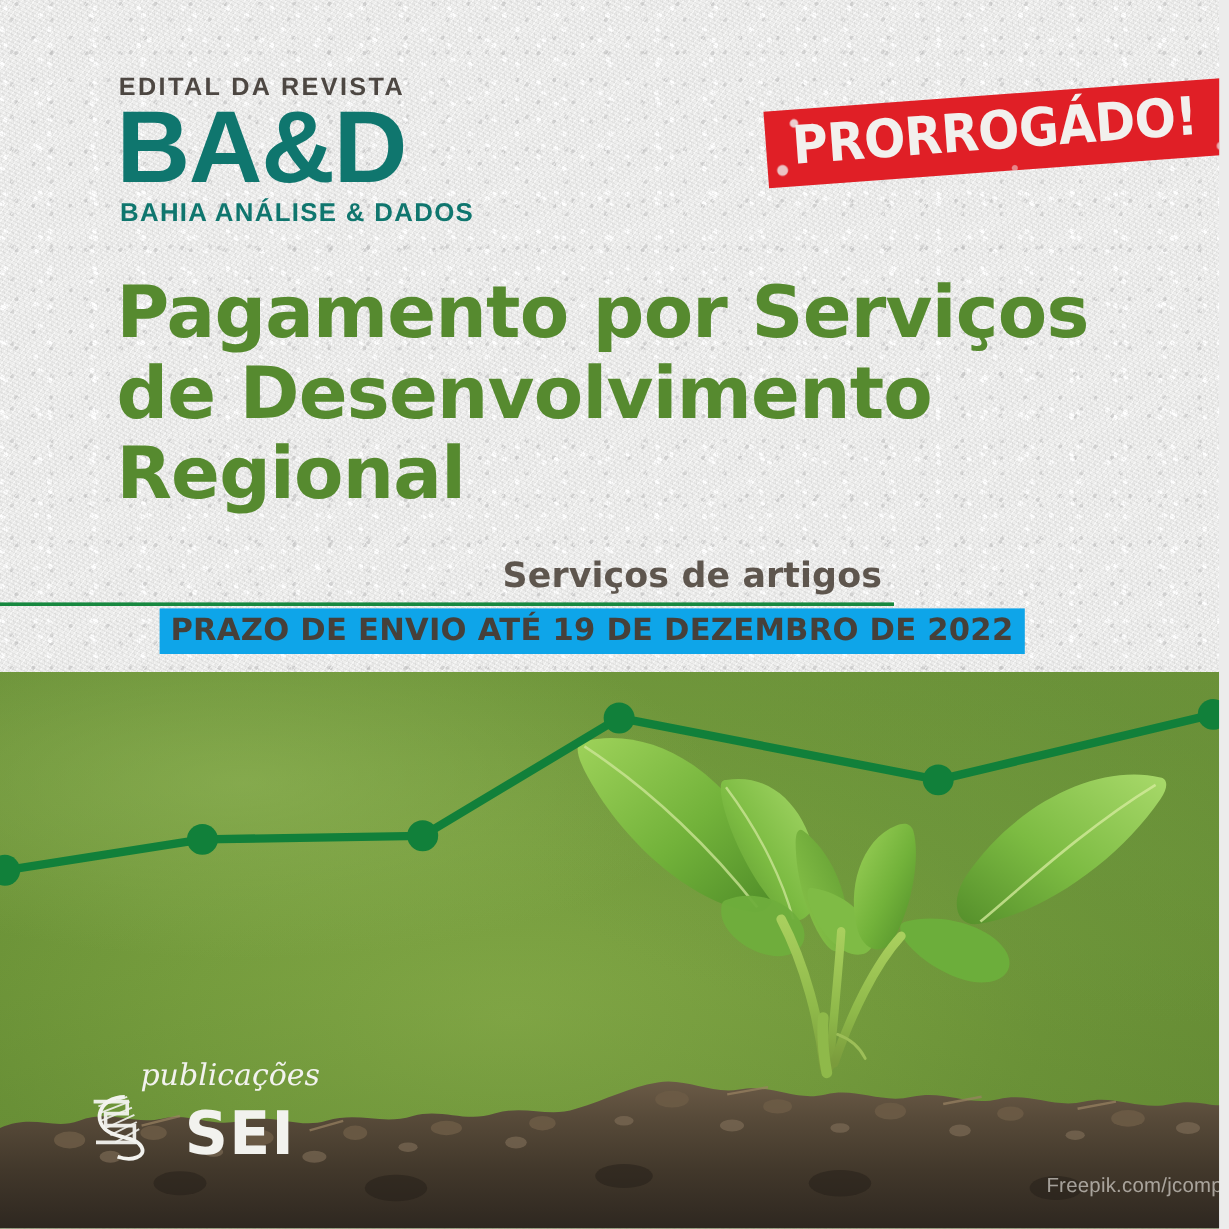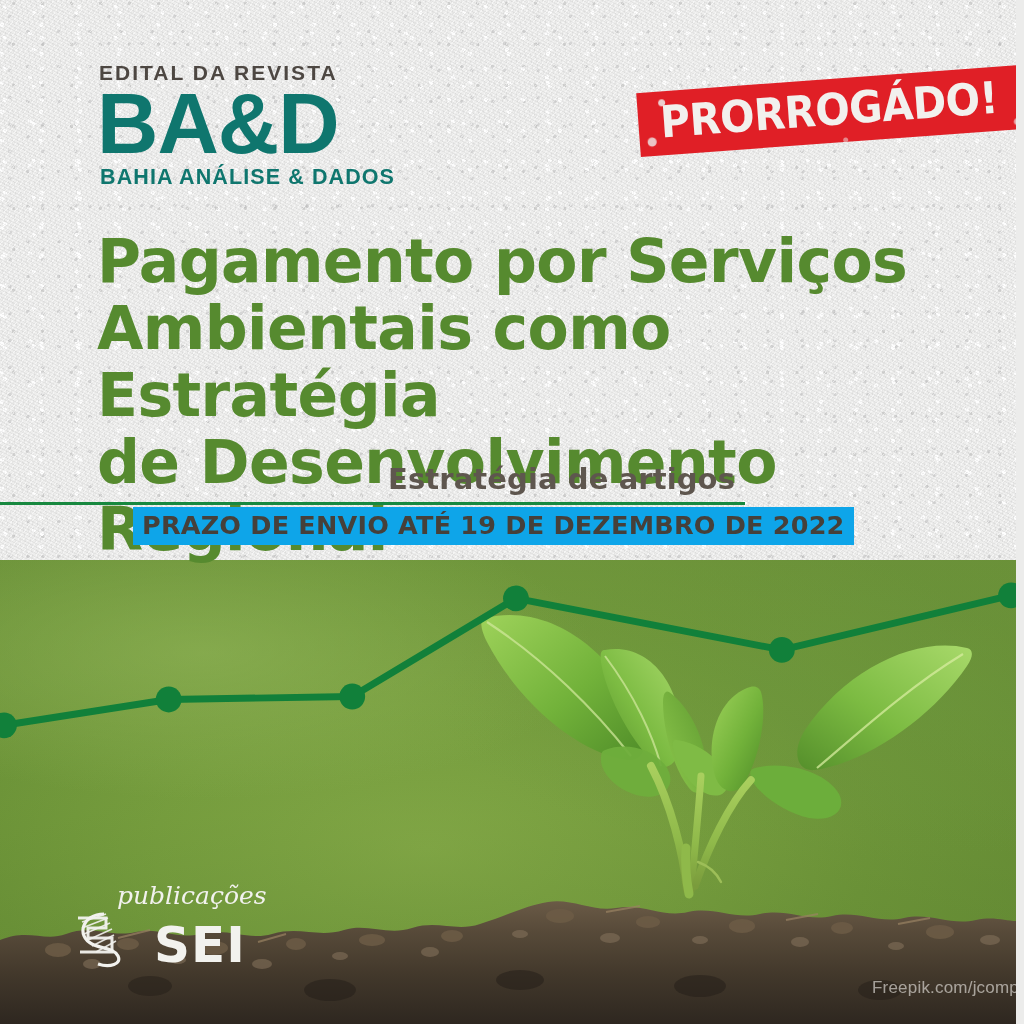--- a/index.html
+++ b/index.html
@@ -282,25 +282,24 @@
     <div class="bad">BA&amp;D</div>
     <div class="bad-sub">BAHIA ANÁLISE &amp; DADOS</div>
   </div>
 
   <div class="stamp">
     <span class="stamp-text">PRORROGÁDO!</span>
   </div>
 
   <h1 class="headline">
     <span>Pagamento por Serviços</span>
-    <span>Ambientais como Estratégia</span>
     <span>de Desenvolvimento Regional</span>
   </h1>
 
-  <div class="submissao">Estratégia de artigos</div>
+  <div class="submissao">Serviços de artigos</div>
   <div class="rule"></div>
   <div class="deadline-wrap">
     <span class="deadline">PRAZO DE ENVIO ATÉ 19 DE DEZEMBRO DE 2022</span>
   </div>
 
   <svg class="sei" viewBox="0 0 210 90">
     <text x="55" y="26" font-family="DejaVu Serif, serif" font-style="italic" font-size="25" fill="#f2f2ee">publicações</text>
     <g fill="none" stroke="#f2f2ee">
       <path d="M42 36 C 20 36, 14 58, 30 66 C 40 71, 52 70, 56 78 C 60 86, 48 90, 36 86" stroke-width="3.2" fill="none"></path>
       <path d="M16 40 L44 40 L44 50 L26 50 L26 60 L50 60 L50 74 L18 74" stroke-width="3" fill="none" opacity=".95"></path>

